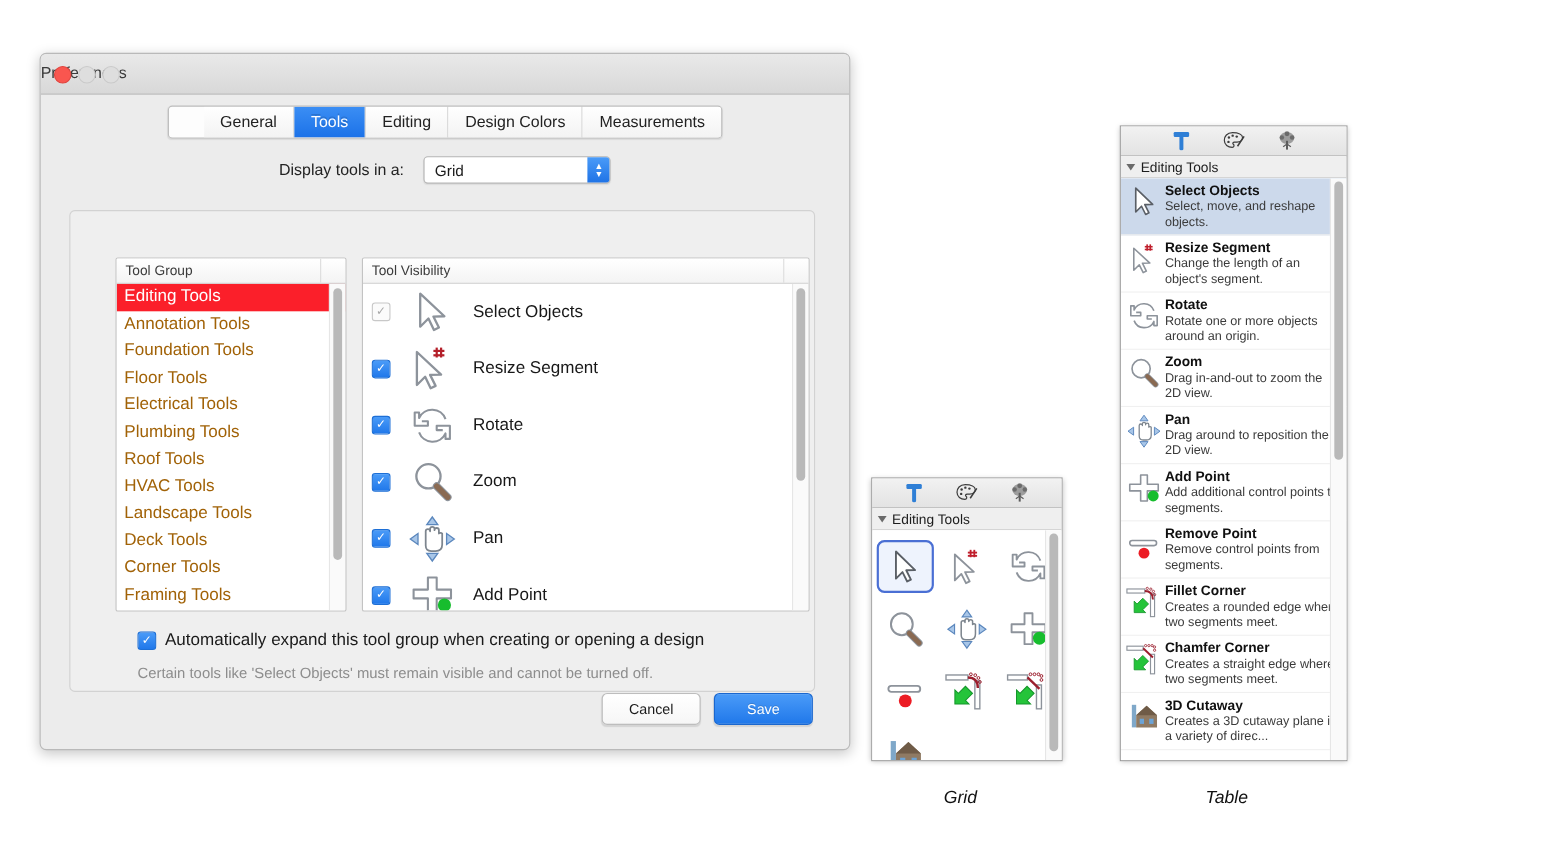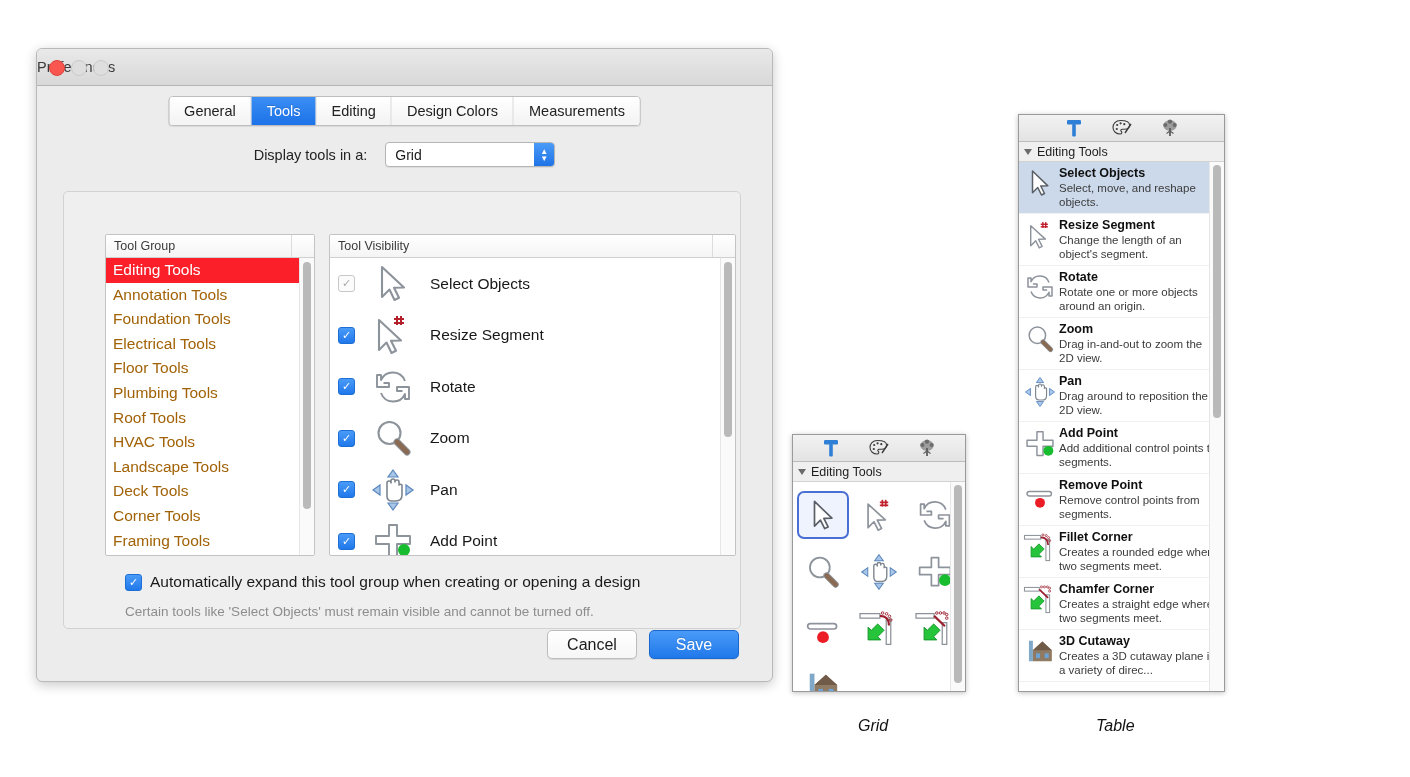--- a/index.html
+++ b/index.html
@@ -49,20 +49,21 @@
   }
   #tabbar {
     position: absolute; left: 50%; transform: translateX(-50%);
     display: flex;
     background: #fdfdfd;
     border: 1px solid #bdbdbd;
     border-radius: 4px;
     overflow: hidden;
     box-shadow: 0 1px 1px rgba(0,0,0,0.08);
     height: 28px;
+    padding-left: 32px;
   }
   .tab {
     padding: 0 15px;
     line-height: 28px;
     font-size: 14.5px;
     color: #222;
     border-right: 1px solid #cfcfcf;
     background: linear-gradient(to bottom,#ffffff,#f3f3f3);
     white-space: nowrap;
     cursor: default;
@@ -236,21 +237,21 @@
 
   
   #action-row {
     position: absolute;
     right: 33px; bottom: 22px;
     display: flex; gap: 12px;
   }
   .btn {
     min-width: 88px; height: 27px;
     border-radius: 5px;
-    font-size: 16px;
+    font-size: 13px;
     display: flex; align-items: center; justify-content: center;
     cursor: default;
     box-shadow: 0 1px 1px rgba(0,0,0,0.10);
   }
   .btn.secondary {
     background: linear-gradient(to bottom,#ffffff,#f6f6f6);
     border: 1px solid #bdbdbd;
     color: #1b1b1b;
   }
   .btn.primary {
@@ -395,22 +396,22 @@
 
       <div class="listpane" id="toolgroup-pane">
         <div class="pane-header">
           <div class="pane-header-title">Tool Group</div>
           <div class="pane-header-spacer"></div>
         </div>
         <div class="pane-body">
           <div class="group-item selected">Editing Tools</div>
           <div class="group-item">Annotation Tools</div>
           <div class="group-item">Foundation Tools</div>
+          <div class="group-item">Floor Tools</div>
           <div class="group-item">Electrical Tools</div>
-          <div class="group-item">Floor Tools</div>
           <div class="group-item">Plumbing Tools</div>
           <div class="group-item">Roof Tools</div>
           <div class="group-item">HVAC Tools</div>
           <div class="group-item">Landscape Tools</div>
           <div class="group-item">Deck Tools</div>
           <div class="group-item">Corner Tools</div>
           <div class="group-item">Framing Tools</div>
           <div class="vtrack">
             <div class="vthumb" style="top:4px;height:247px;"></div>
           </div>

